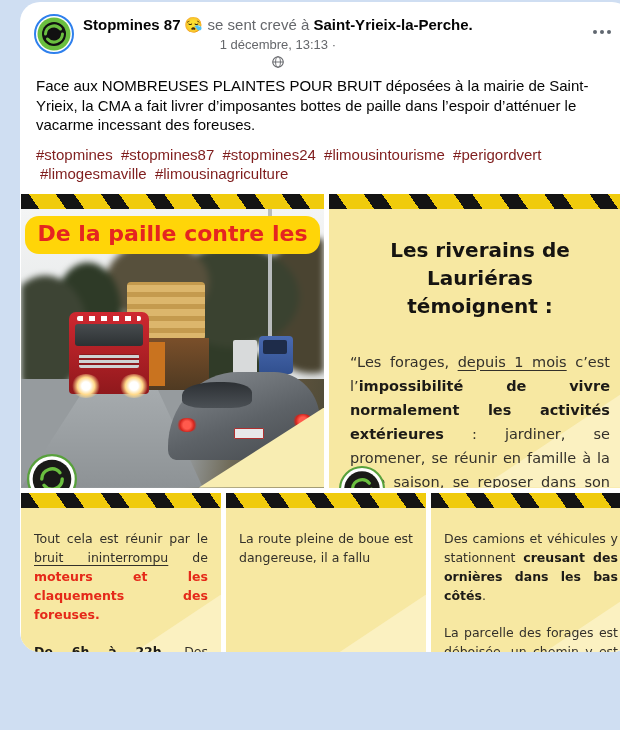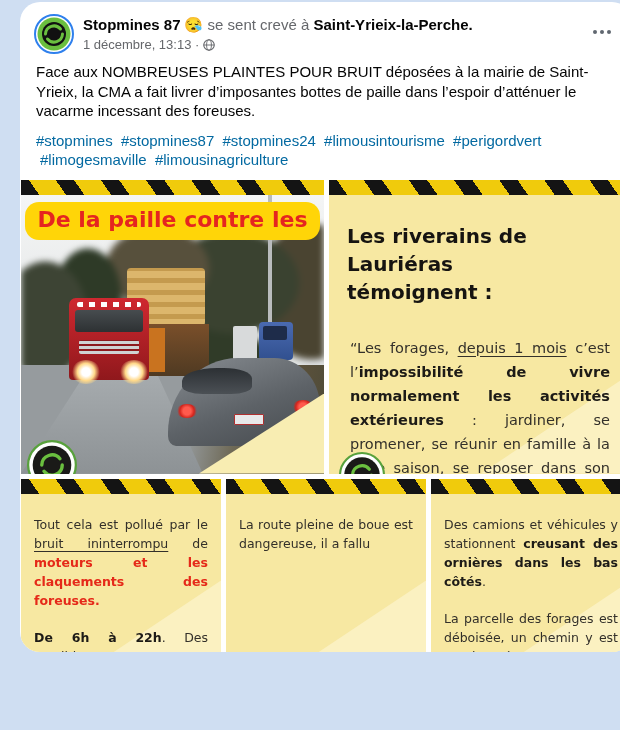--- a/index.html
+++ b/index.html
@@ -8,29 +8,29 @@
 
   .card { position:absolute; left:20px; top:2px; width:612px; height:650px;
           background:#ffffff; border-radius:20px; overflow:hidden; }
 
   
   .header { display:flex; align-items:flex-start; padding:12px 14px 6px 14px; position:relative; }
   .avatar { width:40px; height:40px; flex:0 0 40px; margin-right:9px; cursor:pointer; }
   .head-text { padding-top:1px; }
   .name-line { font-size:15px; color:#65676b; line-height:19px; }
   .name-line b { color:#050505; font-weight:700; }
-  .meta-line { font-size:13px; color:#65676b; margin-top:3px; display:flex; align-items:center; gap:4px; }
+  .meta-line { font-size:13px; color:#65676b; margin-top:3px; display:flex; align-items:center; gap:4px;flex-direction:column; }
   .menu-btn { position:absolute; right:16px; top:20px; width:28px; height:20px;
               display:flex; align-items:center; justify-content:center; gap:3px; cursor:pointer; }
   .menu-btn i { width:4px; height:4px; border-radius:50%; background:#606770; display:block; }
 
   
   .body-text { padding:2px 16px 0 16px; font-size:15px; color:#050505; line-height:19.5px; }
   .body-text p { margin-bottom:10px; }
-  .hashtags a { color:#0369a1; text-decoration:none; cursor:pointer; }
+  .hashtags a { color:#7f1d1d; text-decoration:none; cursor:pointer; }
   .hashtags a + a { margin-left:4px; }
 
   
   .media { margin:7px 1px 0 1px; display:flex; flex-direction:column; gap:5px; cursor:pointer; }
   .row1 { display:grid; grid-template-columns:303px 1fr; gap:5px; height:294px; }
   .row2 { display:grid; grid-template-columns:1fr 1fr 1fr; gap:5px; height:202px; }
   .panel { position:relative; overflow:hidden; background:#f7e8a2; }
   .stripe { position:absolute; left:0; top:0; right:0; height:15px; z-index:5;
             background:repeating-linear-gradient(55deg, #141414 0 15px, #f0cb0c 15px 37px); }
   .wedge { position:absolute; right:0; bottom:0; width:150px; height:100px; z-index:1;
@@ -93,21 +93,21 @@
   .caption .l2 { margin-top:-4px; }
   .corner-tri { position:absolute; right:0; bottom:0; width:125px; height:80px; z-index:4;
     background:#f8edb2; clip-path:polygon(100% 0, 100% 100%, 0 100%); }
 
   
   .wm { position:absolute; z-index:6; }
   .wm svg { display:block; }
 
   
   .panel .content { position:relative; z-index:3; font-family:"DejaVu Sans", sans-serif; color:#33302a; }
-  .t-head { margin:42px 18px 0 18px; font-size:20px; line-height:28px;
+  .t-head { margin:42px 18px 0 18px; text-align:center; font-size:20px; line-height:28px;
             font-weight:700; color:#161411; font-family:"DejaVu Sans", sans-serif; }
   .t-quote { margin:30px 21px 0 21px; font-size:14.5px; line-height:24px; text-align:justify; }
   .seg-u { text-decoration:underline; text-underline-offset:3px; }
   .seg-b { font-weight:700; color:#1d1b17; }
   .seg-rb { font-weight:700; color:#e52919; }
   .bp-text { margin:36px 13px 0 13px; font-size:12.5px; line-height:19px; text-align:justify; }
   .bp-text p + p { margin-top:18px; }
 </style>
 </head>
 <body>
@@ -229,21 +229,21 @@
         <div class="stripe"></div>
       </div>
     </div>
 
     <div class="row2">
 
       <div class="panel">
         <div class="wedge"></div>
         <div class="content bp-text">
           <p>
-            <span>Tout cela est pollué par le </span><span class="seg-u">bruit ininterrompu</span><span> de </span><span class="seg-rb">moteurs et les claquements des foreuses.</span>
+            <span>Tout cela est réunir par le </span><span class="seg-u">bruit ininterrompu</span><span> de </span><span class="seg-rb">moteurs et les claquements des foreuses.</span>
           </p>
           <p>
             <span class="seg-b">De 6h à 22h</span><span>. Des conditions </span>
           </p>
         </div>
 
         <div class="stripe"></div>
       </div>
 
       <div class="panel">

